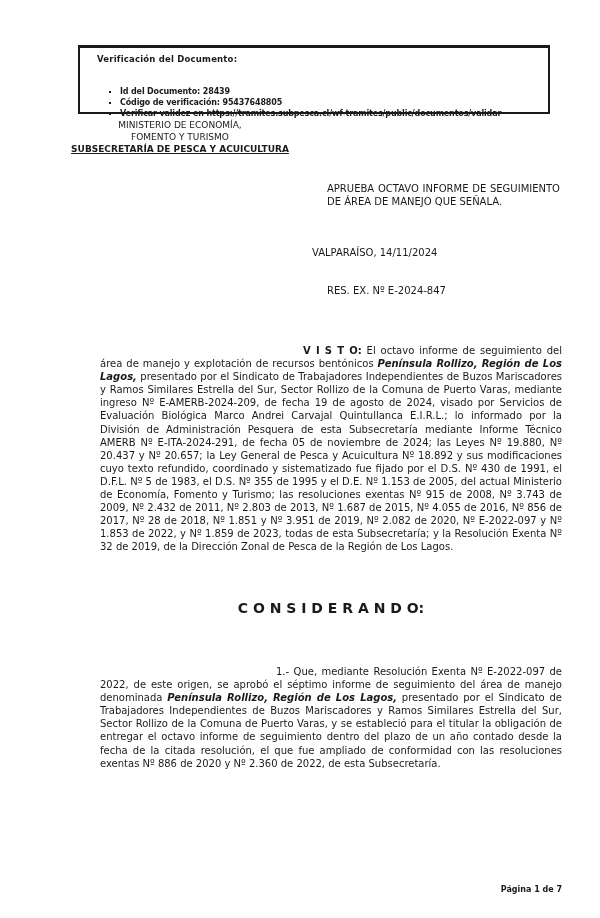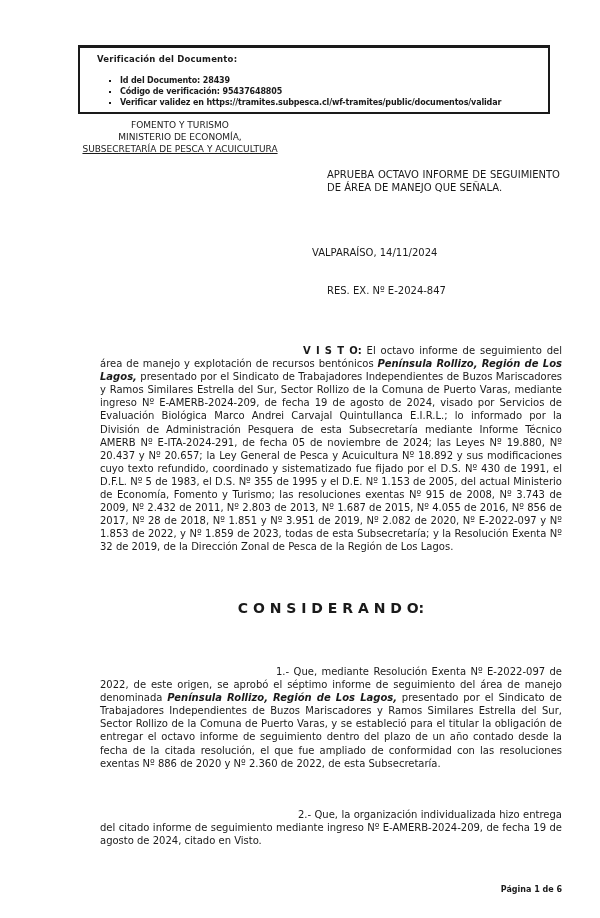--- a/index.html
+++ b/index.html
@@ -22,47 +22,47 @@
     border-top-width: 3px;
     box-sizing: border-box;
   }
   .verify-title {
     margin: 6px 0 4px 17px;
     font-size: 8.5px;
     font-weight: bold;
     letter-spacing: 0.2px;
   }
   .verify-list {
-    margin: 11px 0 0 0;
+    margin: 22px 0 0 0;
     list-style: square;
     font-size: 8px;
     font-weight: bold;
     line-height: 11px;
     letter-spacing: -0.15px;
   }
   .verify-list li { white-space: nowrap; }
 
   
   .letterhead {
     position: absolute;
     left: 30px; top: 119px;
     width: 300px;
     text-align: center;
     font-size: 9px;
     line-height: 12px;
   }
   .letterhead .lh-bold-underline {
-    font-weight: normal;
+    font-weight: bold;
     text-decoration: underline;
   }
 
   
   .title-block {
     position: absolute;
-    left: 327px; top: 168px;
+    left: 327px; top: 182px;
     width: 233px;
     font-size: 10px;
     line-height: 13px;
     text-align: justify;
   }
   .place-date {
     position: absolute;
     left: 312px; top: 247px;
     font-size: 10px;
   }
@@ -109,31 +109,30 @@
   <div class="verify-box">
     <div class="verify-title">Verificación del Documento:</div>
     <ul class="verify-list">
         <li>Id del Documento: 28439</li>
         <li>Código de verificación: 95437648805</li>
         <li>Verificar validez en https://tramites.subpesca.cl/wf-tramites/public/documentos/validar</li>
       </ul>
   </div>
 
   <div class="letterhead">
+    <div>MINISTERIO DE ECONOMÍA,</div>
     <div>FOMENTO Y TURISMO</div>
-    <div>MINISTERIO DE ECONOMÍA,</div>
     <div class="lh-bold-underline">SUBSECRETARÍA DE PESCA Y ACUICULTURA</div>
   </div>
 
   <div class="title-block">APRUEBA OCTAVO INFORME DE SEGUIMIENTO DE ÁREA DE MANEJO QUE SEÑALA.</div>
   <div class="place-date">VALPARAÍSO, 14/11/2024</div>
   <div class="res-num">RES. EX. Nº E-2024-847</div>
 
   <div class="body-par visto"><span style="font-weight: bold;">V I S T O:</span><span> El octavo informe de seguimiento del área de manejo y explotación de recursos bentónicos </span><span style="font-weight: bold; font-style: italic;">Península Rollizo, Región de Los Lagos,</span><span> presentado por el Sindicato de Trabajadores Independientes de Buzos Mariscadores y Ramos Similares Estrella del Sur, Sector Rollizo de la Comuna de Puerto Varas, mediante ingreso Nº E-AMERB-2024-209, de fecha 19 de agosto de 2024, visado por Servicios de Evaluación Biológica Marco Andrei Carvajal Quintullanca E.I.R.L.; lo informado por la División de Administración Pesquera de esta Subsecretaría mediante Informe Técnico AMERB Nº E-ITA-2024-291, de fecha 05 de noviembre de 2024; las Leyes Nº 19.880, Nº 20.437 y Nº 20.657; la Ley General de Pesca y Acuicultura Nº 18.892 y sus modificaciones cuyo texto refundido, coordinado y sistematizado fue fijado por el D.S. Nº 430 de 1991, el D.F.L. Nº 5 de 1983, el D.S. Nº 355 de 1995 y el D.E. Nº 1.153 de 2005, del actual Ministerio de Economía, Fomento y Turismo; las resoluciones exentas Nº 915 de 2008, Nº 3.743 de 2009, Nº 2.432 de 2011, Nº 2.803 de 2013, Nº 1.687 de 2015, Nº 4.055 de 2016, Nº 856 de 2017, Nº 28 de 2018, Nº 1.851 y Nº 3.951 de 2019, Nº 2.082 de 2020, Nº E-2022-097 y Nº 1.853 de 2022, y Nº 1.859 de 2023, todas de esta Subsecretaría; y la Resolución Exenta Nº 32 de 2019, de la Dirección Zonal de Pesca de la Región de Los Lagos.</span></div>
 
   <div class="considerando-heading">C O N S I D E R A N D O:</div>
 
   <div class="body-par par-1"><span>1.- Que, mediante Resolución Exenta Nº E-2022-097 de 2022, de este origen, se aprobó el séptimo informe de seguimiento del área de manejo denominada </span><span style="font-weight: bold; font-style: italic;">Península Rollizo, Región de Los Lagos,</span><span> presentado por el Sindicato de Trabajadores Independientes de Buzos Mariscadores y Ramos Similares Estrella del Sur, Sector Rollizo de la Comuna de Puerto Varas, y se estableció para el titular la obligación de entregar el octavo informe de seguimiento dentro del plazo de un año contado desde la fecha de la citada resolución, el que fue ampliado de conformidad con las resoluciones exentas Nº 886 de 2020 y Nº 2.360 de 2022, de esta Subsecretaría.</span></div>
-  <div class="body-par par-2"><span>2.- Que, la organización individualizada hizo entrega del citado informe de seguimiento mediante ingreso Nº E-AMERB-2024-209, de fecha 19 de agosto de 2024, citado en Visto.</span></div>
 
-  <div class="footer">Página 1 de 6</div>
+  <div class="footer">Página 1 de 7</div>
 
 </div>
 
 </body></html>

